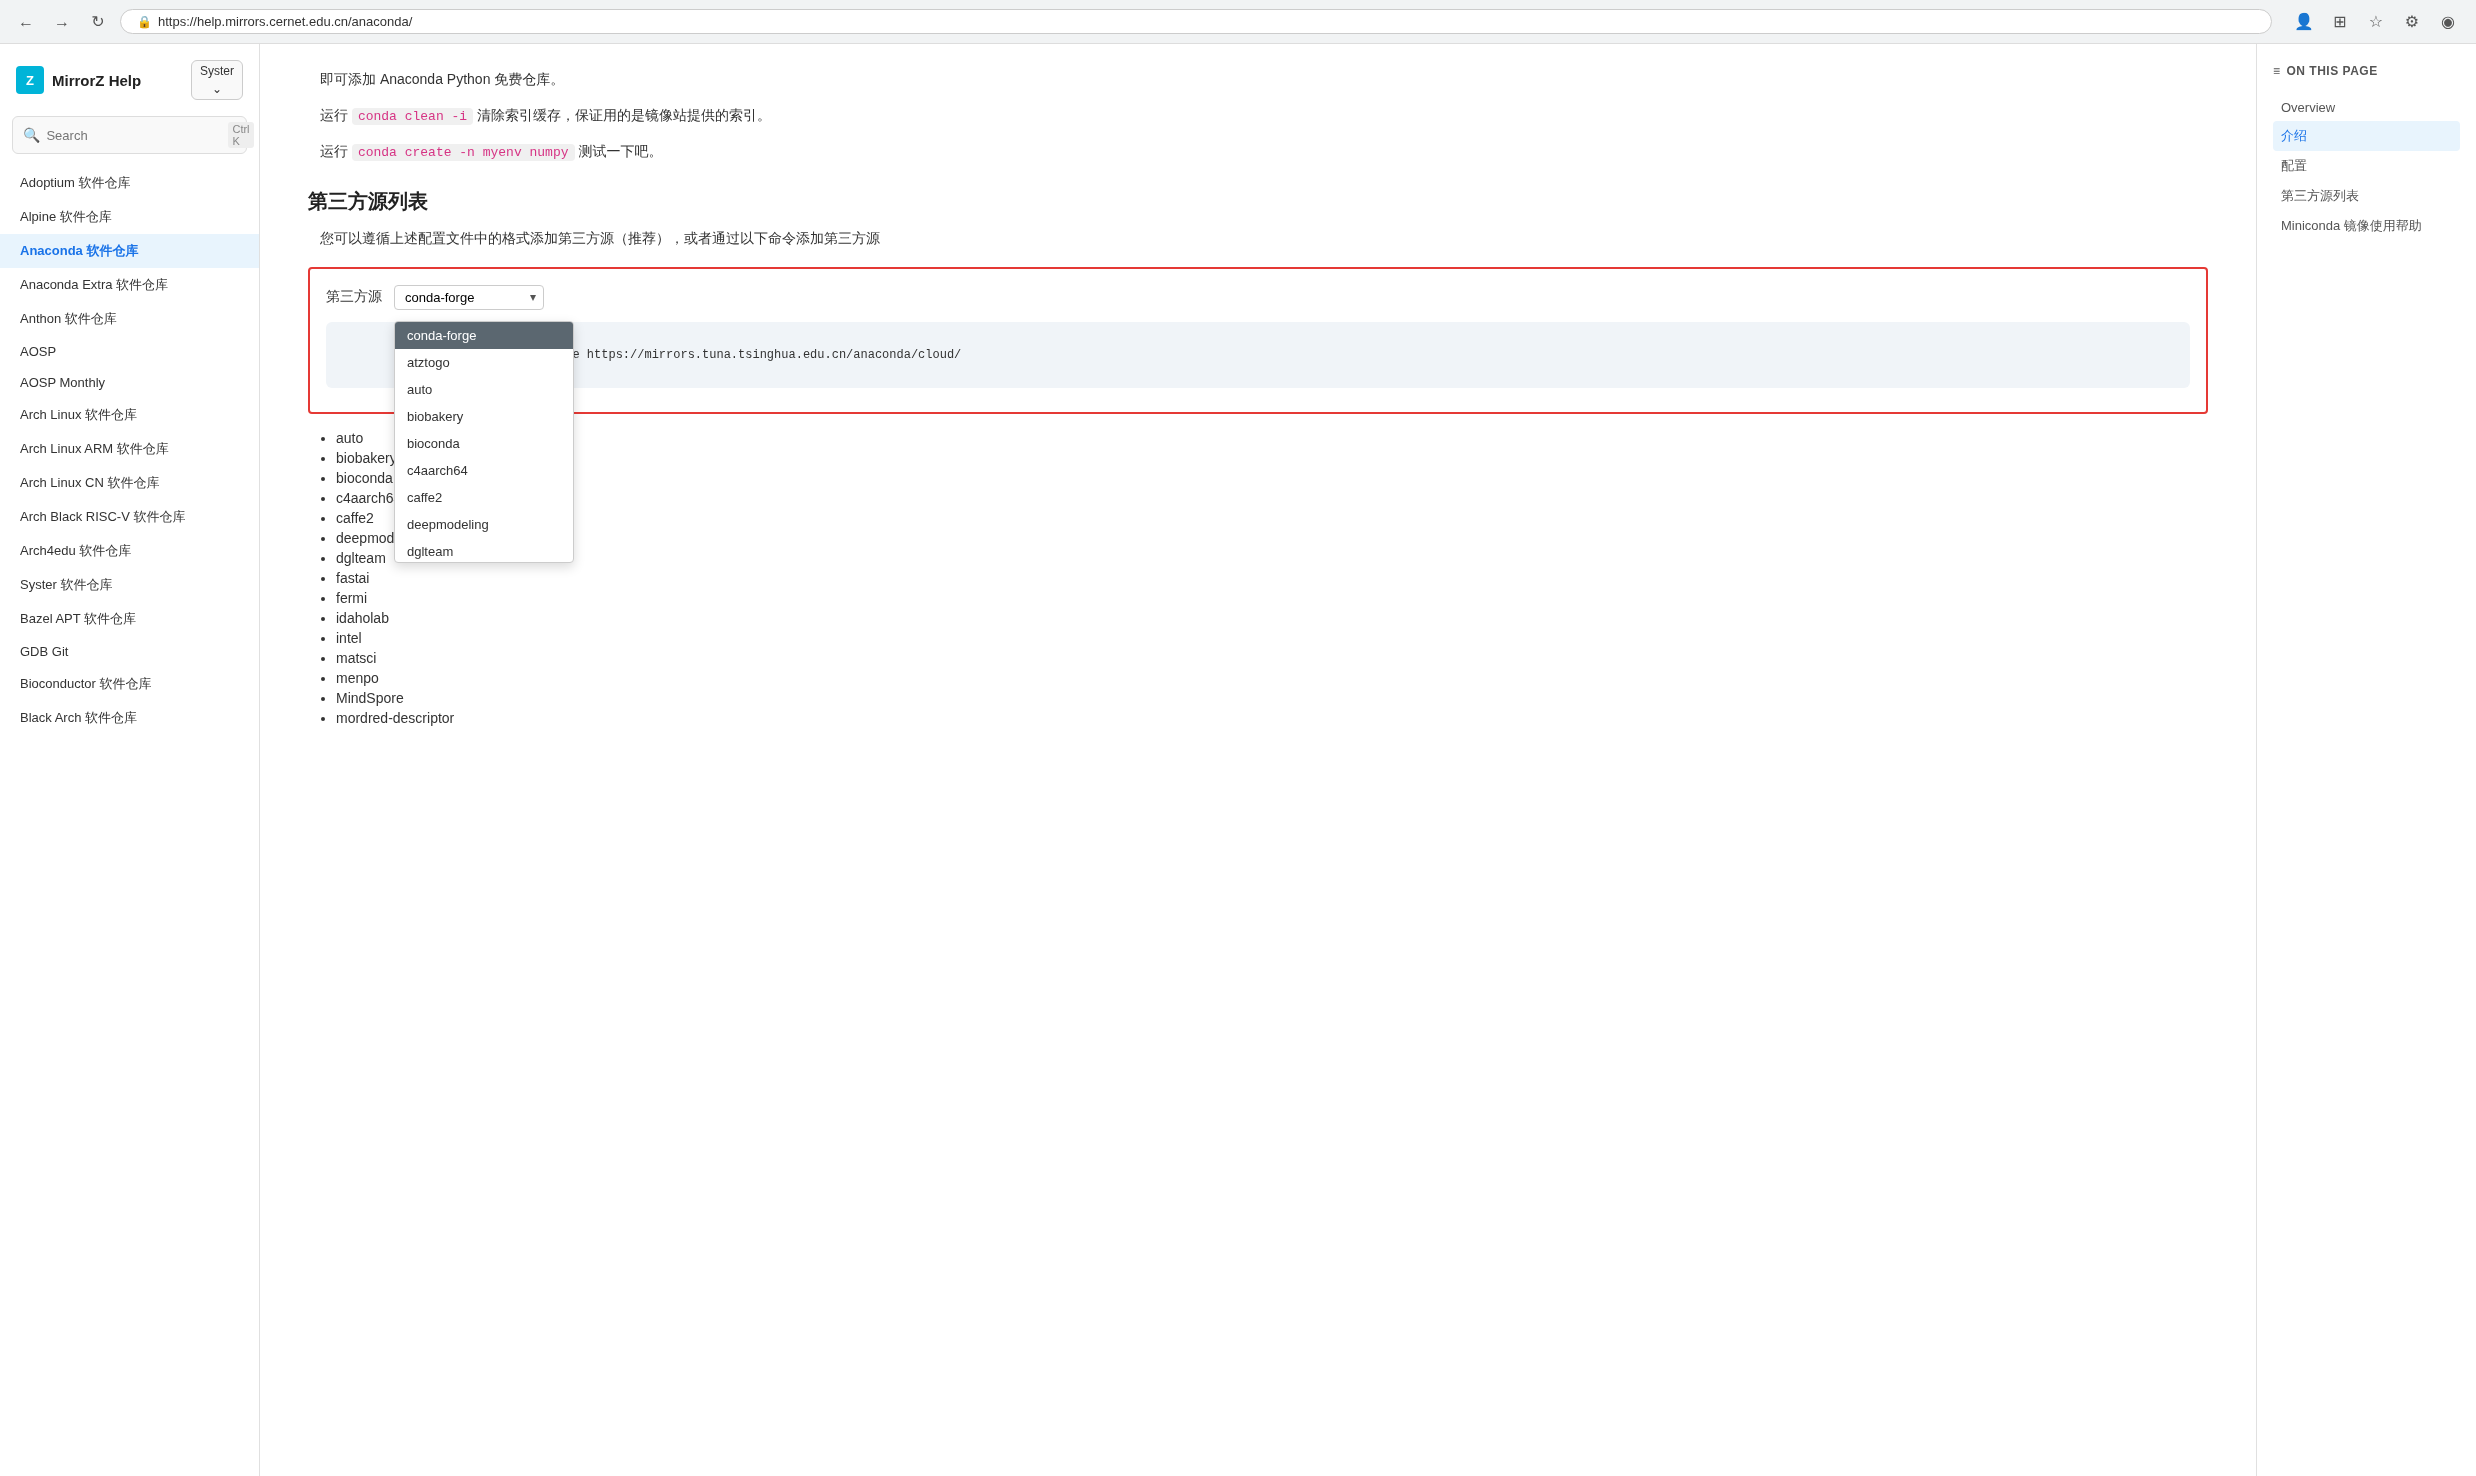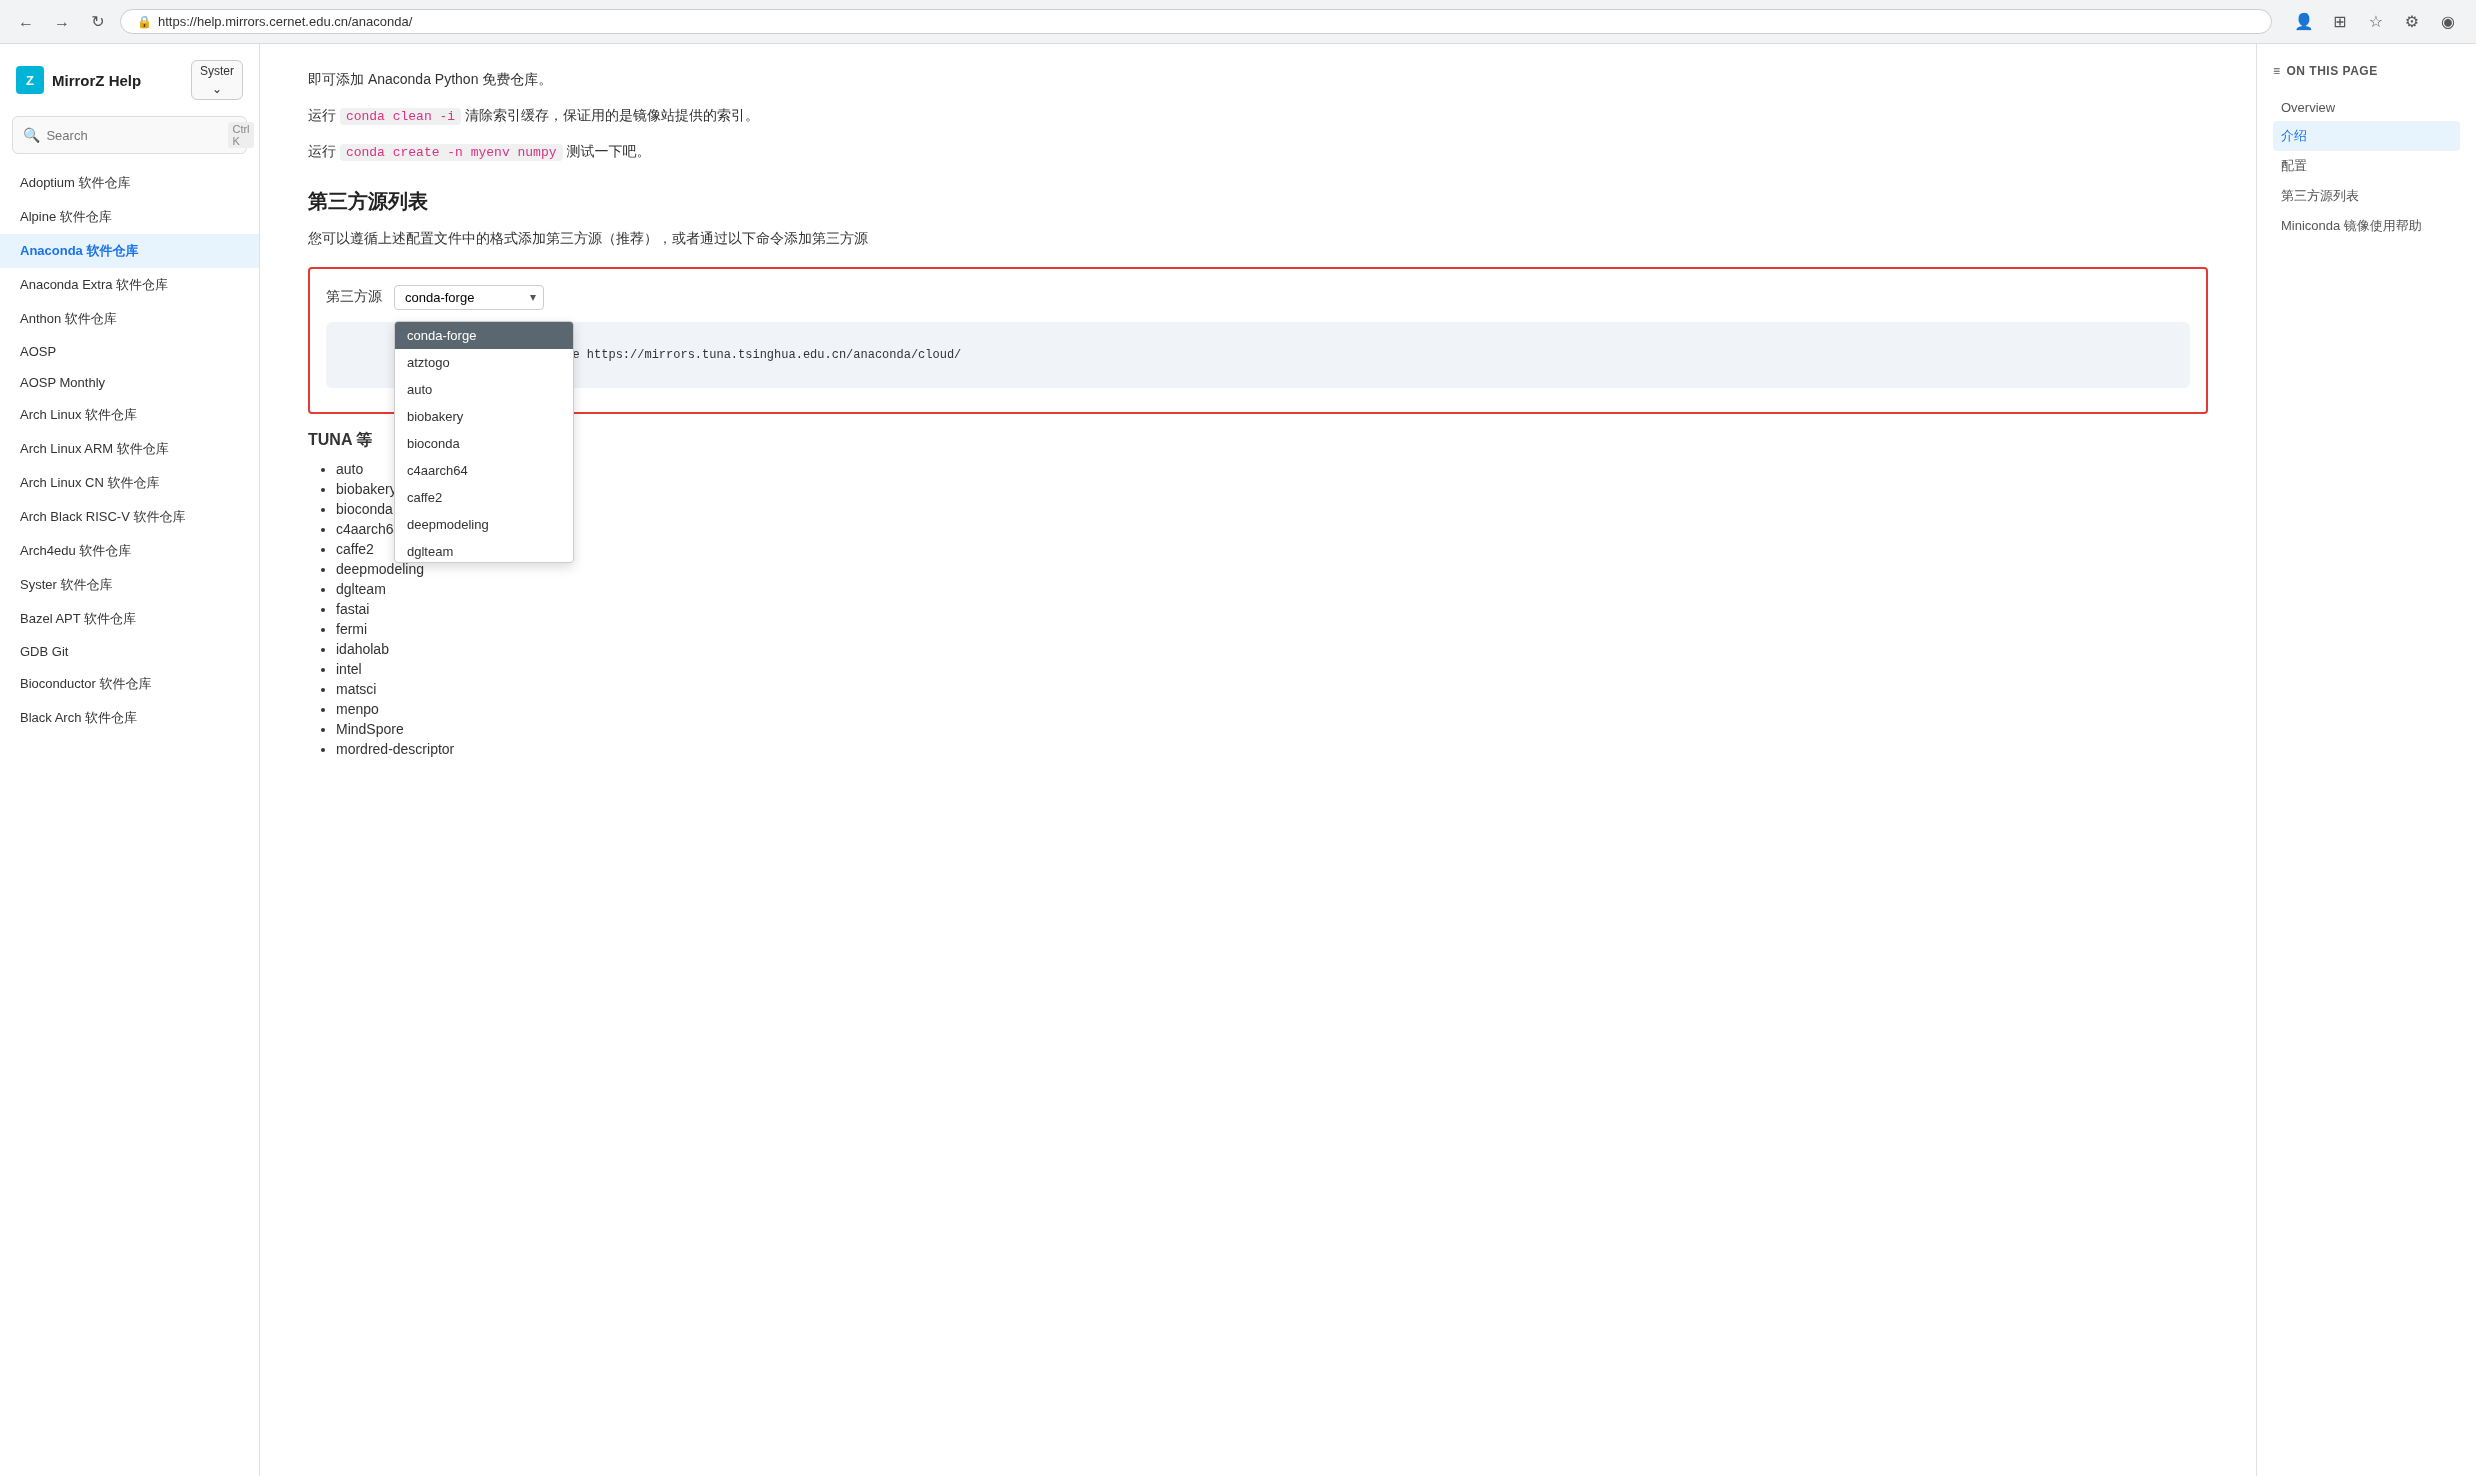--- a/index.html
+++ b/index.html
@@ -115,21 +115,21 @@
     }
 
     
     .main-content {
       flex: 1;
       overflow-y: auto;
       padding: 24px 48px;
       position: relative;
     }
 
-    .content-text { font-size: 14px; line-height: 1.7; color: #333; margin-bottom: 12px; }
+    .content-text { font-size: 14px; line-height: 1.7; color: #333; margin-bottom: 12px; margin-left: 12px; }
     .inline-code {
       background: #f0f0f0;
       border-radius: 4px;
       padding: 1px 6px;
       font-family: 'Courier New', monospace;
       font-size: 13px;
       color: #d63384;
     }
 
     .section-title {
@@ -359,23 +359,20 @@
             </div>
           </div>
         </div>
       </div>
 
       <div class="code-block-container">
         <span>conda co</span><span>nnels.conda-forge https://mirrors.tuna.tsinghua.edu.cn/anaconda/cloud/</span>
       </div>
     </div>
 
-    <h3 style="font-size:16px;font-weight:600;margin:16px 0 10px;">
-      <span>TUNA 等</span>
-    </h3>
 
     <ul class="bullet-list" id="bullet-list">
         <li>auto</li>
         <li>biobakery</li>
         <li>bioconda</li>
         <li>c4aarch64</li>
         <li>caffe2</li>
         <li>deepmodeling</li>
         <li>dglteam</li>
         <li>fastai</li>

